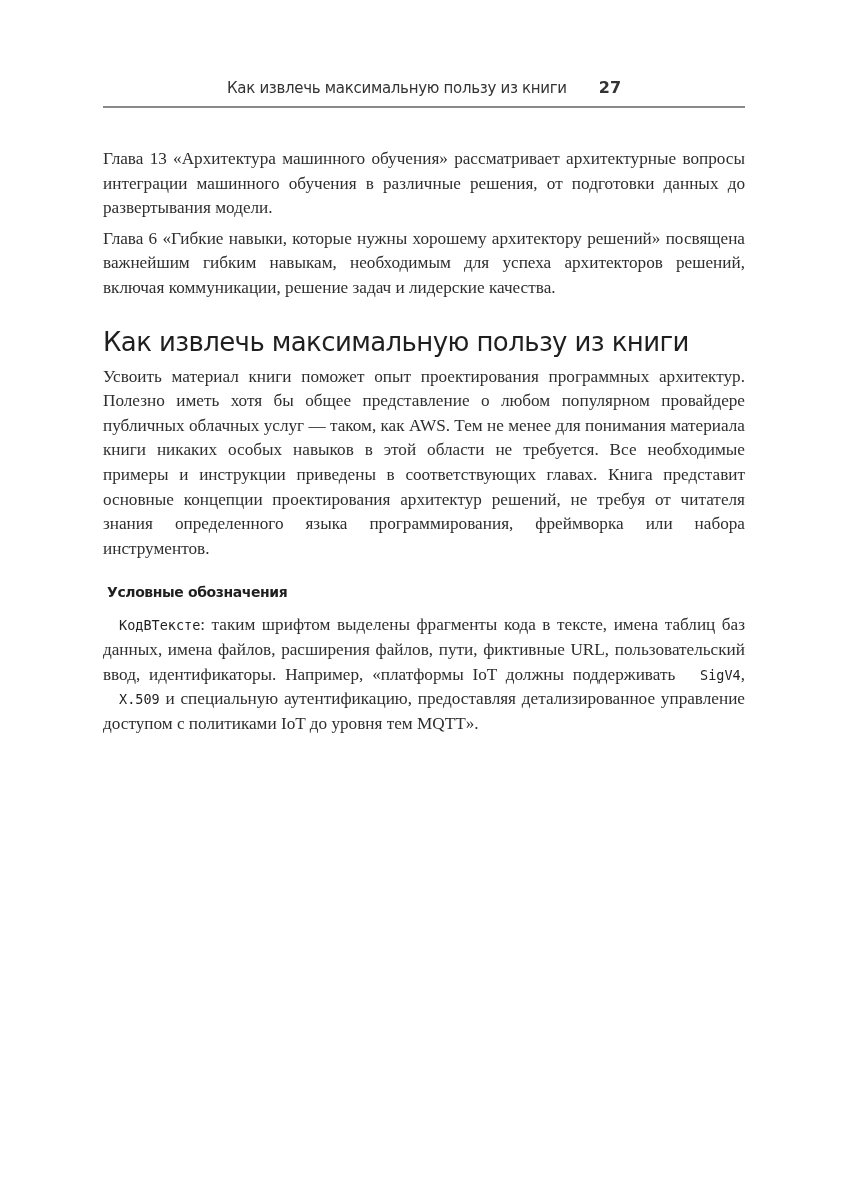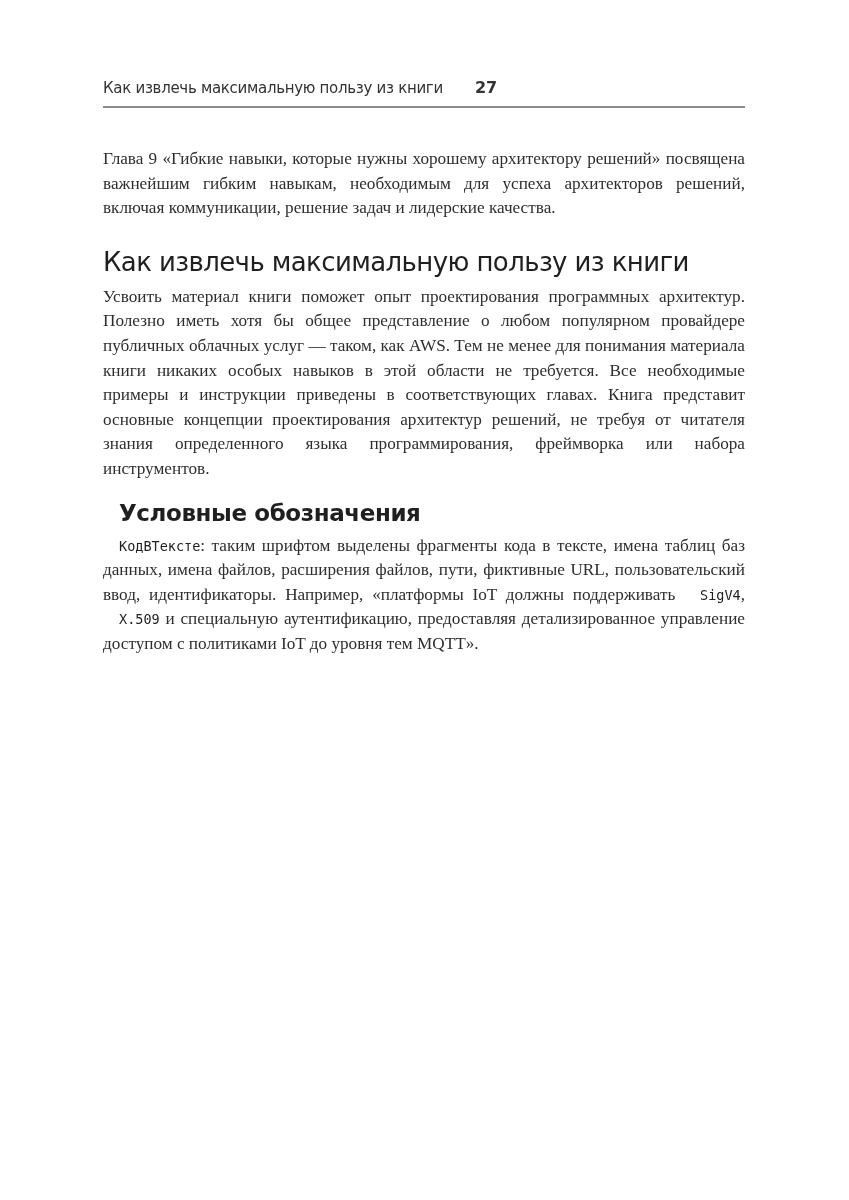--- a/index.html
+++ b/index.html
@@ -1,56 +1,57 @@
 <!DOCTYPE html>
 <html><head>
 <meta charset="utf-8">
 <style>
   html, body { margin: 0; padding: 0; background: #ffffff; }
   body { width: 849px; height: 1200px; position: relative; overflow: hidden; color: #2b2b2b; }
   .page { position: absolute; left: 103px; top: 0; width: 642px; }
   .running-head {
     position: absolute; top: 78px; left: 0; width: 642px; height: 28px;
     font-family: "DejaVu Sans", sans-serif; font-size: 15px; color: #333;
-    text-align: left; white-space: nowrap;
+    text-align: center; white-space: nowrap;
   }
   .running-head .title { letter-spacing: -0.3px; }
   .running-head .pagenum { display: inline-block; font-weight: bold; margin-left: 32px; font-size: 16px; }
   .rule { position: absolute; top: 106px; left: 0; width: 642px; height: 2px; background: #8a8a8a; }
   .body { position: absolute; top: 147px; left: 0; width: 642px; }
   p {
     margin: 0 0 6px 0;
     font-family: "Liberation Serif", serif; font-size: 17.2px; line-height: 24.6px;
     text-align: justify; hyphens: manual; color: #2e2e2e;
   }
   h2 {
     margin: 24px 0 6px 0;
     font-family: "DejaVu Sans", sans-serif; font-weight: normal; font-size: 26px; line-height: 34px;
     letter-spacing: -0.6px; color: #1f1f1f;
   }
   h3 {
-    margin: 18px 0 8px 16px;
-    font-family: "DejaVu Sans", sans-serif; font-weight: bold; font-size: 23px; line-height: 26px;
+    margin: 18px 0 8px 4px;
+    font-family: "DejaVu Sans", sans-serif; font-weight: bold; font-size: 14px; line-height: 26px;
     letter-spacing: -0.4px; color: #1f1f1f;
   }
   code {
     font-family: "DejaVu Sans Mono", monospace; font-size: 13.5px; color: #222; padding-left: 16px;
   }
 </style>
 </head>
 <body>
 
 <div class="page">
   <div class="running-head">
     <span class="title">Как извлечь максимальную пользу из книги</span><span class="pagenum">27</span>
   </div>
   <div class="rule"></div>
 
   <div class="body">
-    <p>Глава 9 «Гибкие навыки, которые нужны хорошему архитектору решений» посвящена важнейшим гибким навыкам, необходимым для успеха архитекторов решений, включая коммуникации, решение задач и лидерские качества.</p>
+    <p>Глава 13 «Архитектура машинного обучения» рассматривает архитектурные вопросы интеграции машинного обучения в различные решения, от подготовки данных до развертывания модели.</p>
+    <p>Глава 6 «Гибкие навыки, которые нужны хорошему архитектору решений» посвящена важнейшим гибким навыкам, необходимым для успеха архитекторов решений, включая коммуникации, решение задач и лидерские качества.</p>
 
     <h2>Как извлечь максимальную пользу из книги</h2>
     <p>Усвоить материал книги поможет опыт проектирования программных архитектур. Полезно иметь хотя бы общее представление о любом популярном провайдере публичных облачных услуг — таком, как AWS. Тем не менее для понимания материала книги никаких особых навыков в этой области не требуется. Все необходимые примеры и инструкции приведены в соответствующих главах. Книга представит основные концепции проектирования архитектур решений, не требуя от читателя знания определенного языка программирования, фреймворка или набора инструментов.</p>
 
     <h3>Условные обозначения</h3>
     <p><code>КодВТексте</code><span>: таким шрифтом выделены фрагменты кода в тексте, имена таблиц баз данных, имена файлов, расширения файлов, пути, фиктивные URL, пользовательский ввод, идентификаторы. Например, «платформы IoT должны поддерживать </span><code>SigV4</code><span>, </span><code>X.509</code><span> и специальную аутентификацию, предоставляя детализированное управление доступом с политиками IoT до уровня тем MQTT».</span></p>
   </div>
 </div>
 
 </body></html>

